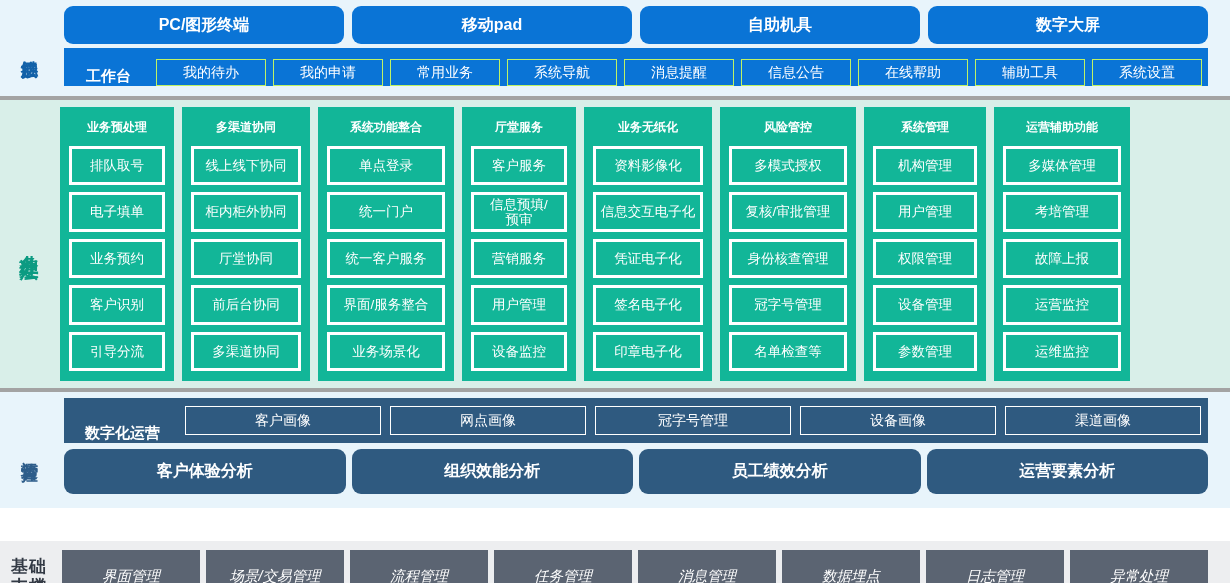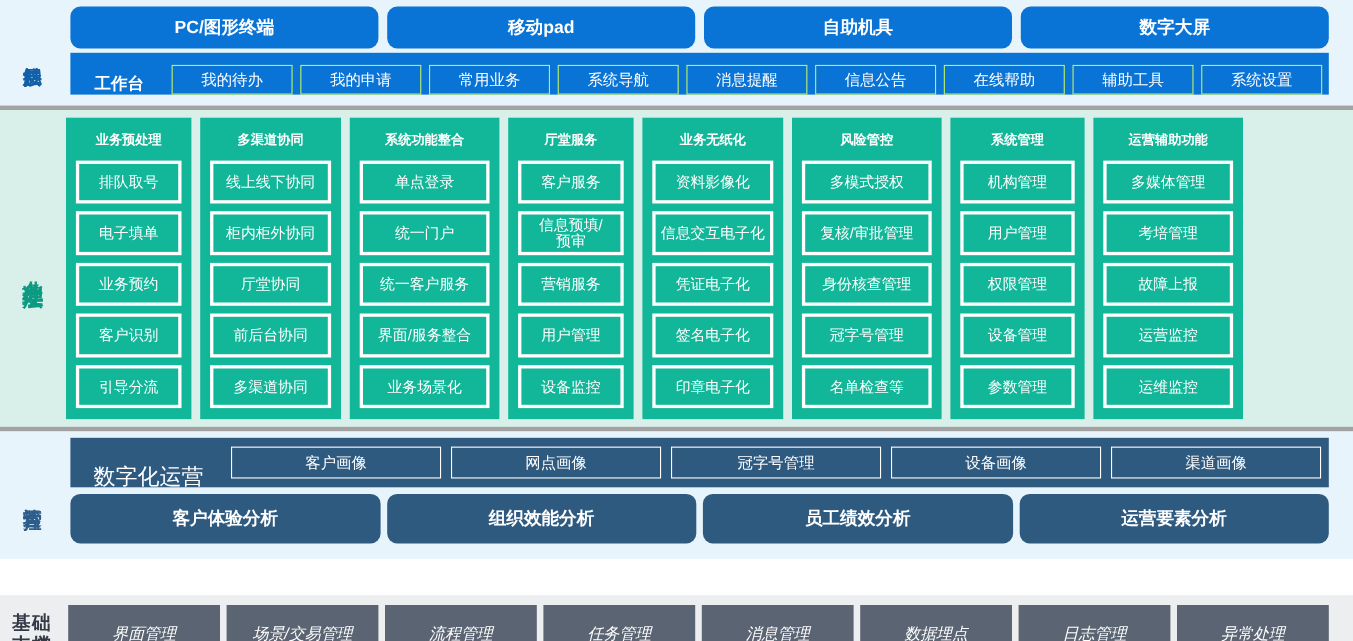--- a/index.html
+++ b/index.html
@@ -154,22 +154,22 @@
   .ops-portrait-bar {
     height: 45px;
     background: #2f5a80;
     display: flex;
     align-items: center;
     padding: 0 7px;
     gap: 9px;
   }
   .ops-portrait-title {
     color: #ffffff;
-    font-size: 20px;
-    font-weight: normal;
+    font-size: 15px;
+    font-weight: bold;
     padding: 0 16px 0 14px;
     white-space: nowrap;
     margin-top: 26px;
   }
   .ops-portrait-item {
     flex: 1 1 0;
     height: 29px;
     border: 1px solid #ffffff;
     color: #ffffff;
     font-size: 14px;

